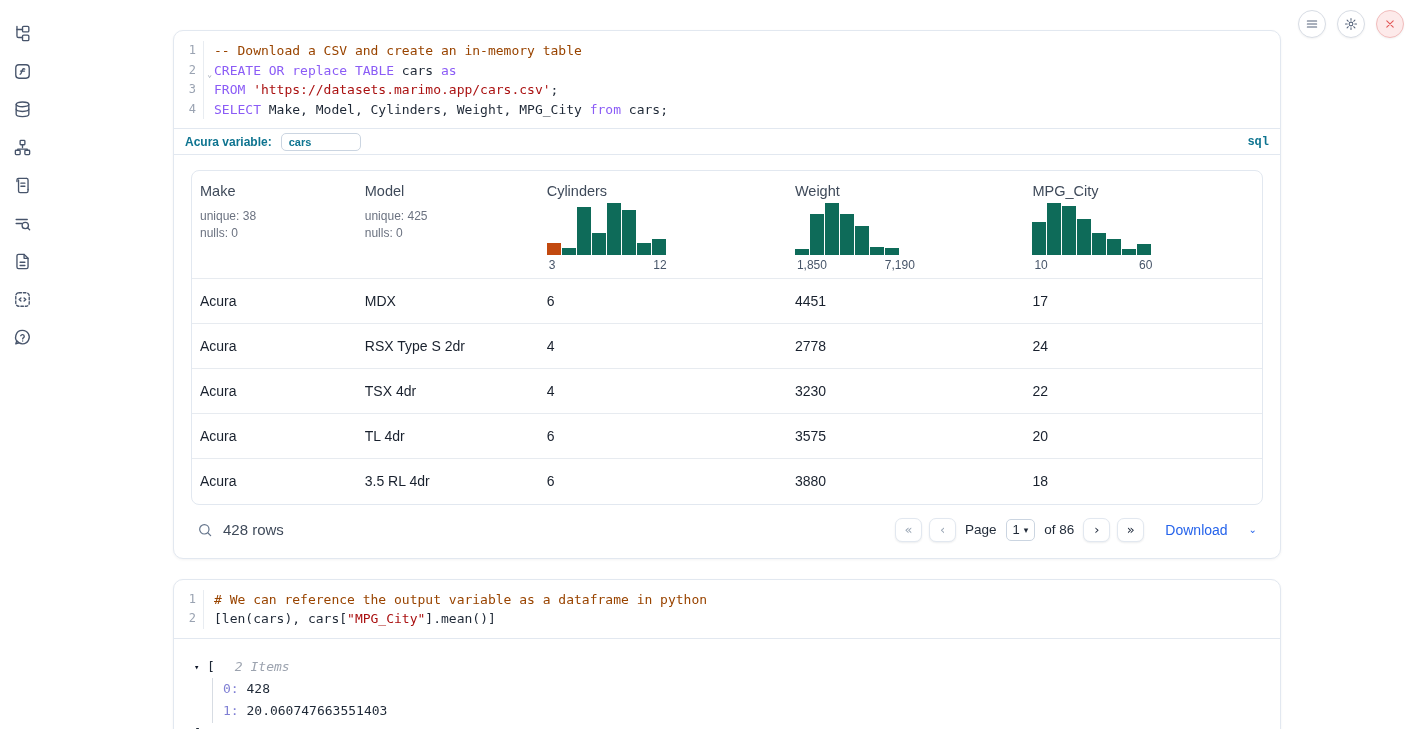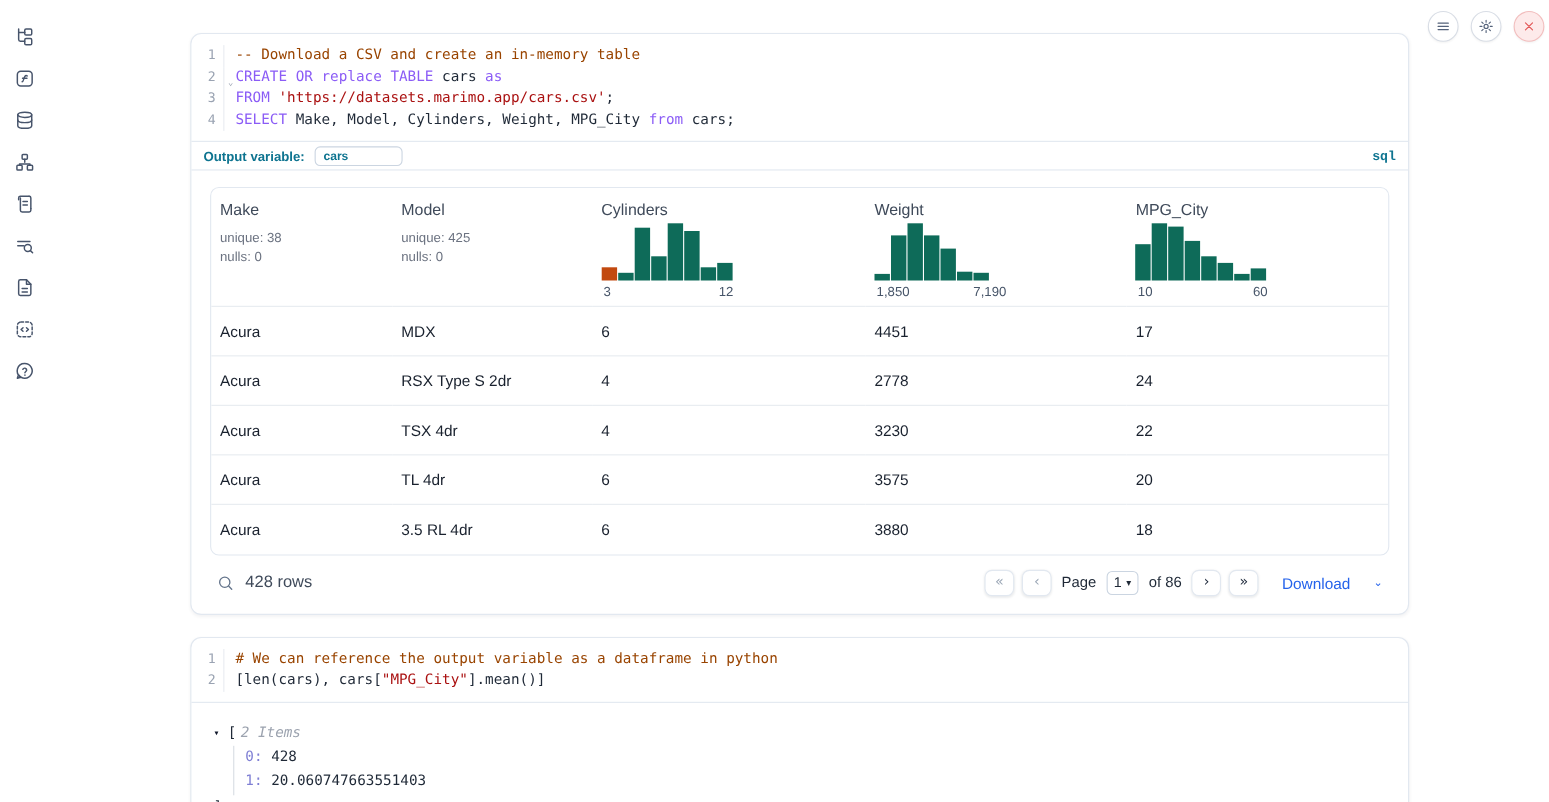--- a/index.html
+++ b/index.html
@@ -78,21 +78,21 @@
   .page-select .chev { font-size:9px; color:#1f2937; }
   .download { display:flex; align-items:center; gap:21px; margin-left:14px; color:#2563eb; font-size:14px;
               font-weight:500; cursor:pointer; }
   .download .chev { font-size:10px; color:#2563eb; }
 
   
   .py-output { border-top:1px solid #e2e8f0; padding:17px 20px 20px 20px;
                font-family:"DejaVu Sans Mono", monospace; font-size:13px; color:#1f2937; }
   .tree-head { display:flex; align-items:center; line-height:22px; }
   .tree-chev { font-size:9px; color:#0f172a; width:13px; cursor:pointer; }
-  .items-count { color:#9ca3af; font-style:italic; margin-left:4px; }
+  .items-count { color:#9ca3af; font-style:italic; margin-left:20px; }
   .tree-body { margin-left:18px; border-left:1px solid #d7dce3; padding-left:10px; }
   .tree-entry { line-height:22.5px; }
   .tree-key { color:#7f7fd4; }
   .tree-close { line-height:22px; }
 </style>
 </head>
 <body>
 
 <div class="sidebar">
   <div class="side-btn">
@@ -184,21 +184,21 @@
 <div class="notebook">
 
   <section class="cell">
     <div class="code-area" id="sql-code">
         <div class="code-line"><span class="gutter">1</span><span class="code-text"><span class="tok-com">-- Download a CSV and create an in-memory table</span></span></div>
         <div class="code-line"><span class="gutter">2<span class="fold">⌄</span></span><span class="code-text"><span class="tok-kw">CREATE</span><span class="tok-pl"> </span><span class="tok-kw">OR</span><span class="tok-pl"> </span><span class="tok-kw">replace</span><span class="tok-pl"> </span><span class="tok-kw">TABLE</span><span class="tok-pl"> cars </span><span class="tok-kw">as</span></span></div>
         <div class="code-line"><span class="gutter">3</span><span class="code-text"><span class="tok-kw">FROM</span><span class="tok-pl"> </span><span class="tok-str">'https://datasets.marimo.app/cars.csv'</span><span class="tok-pl">;</span></span></div>
         <div class="code-line"><span class="gutter">4</span><span class="code-text"><span class="tok-kw">SELECT</span><span class="tok-pl"> Make, Model, Cylinders, Weight, MPG_City </span><span class="tok-kw">from</span><span class="tok-pl"> cars;</span></span></div>
       </div>
     <div class="sql-footer">
-      <span class="outvar-label">Output variable:</span>
+      <span class="outvar-label">Acura variable:</span>
       <input class="outvar-input" value="cars" style="">
       <span class="lang-badge">sql</span>
     </div>
 
     <div class="cell-output">
       <div class="table-box">
         <table>
           <thead>
               <tr id="table-head-row">
                 <th class="c0">

